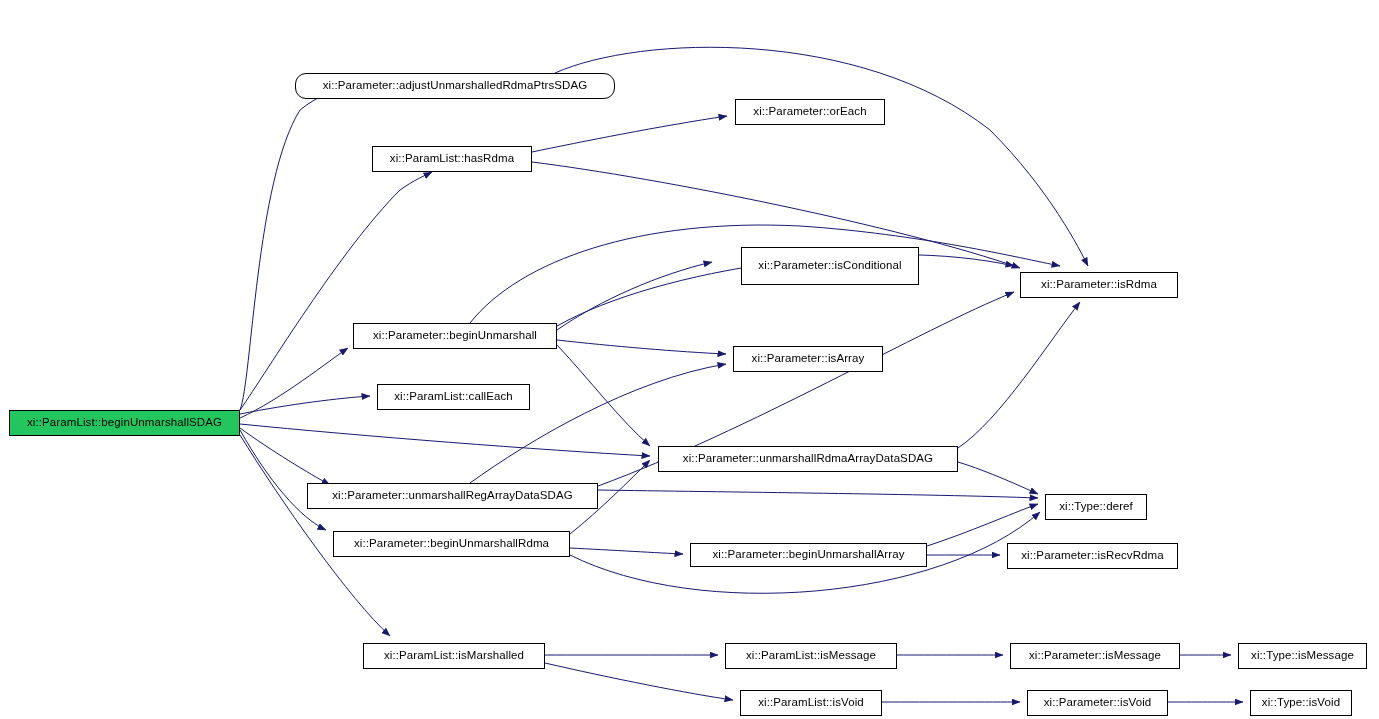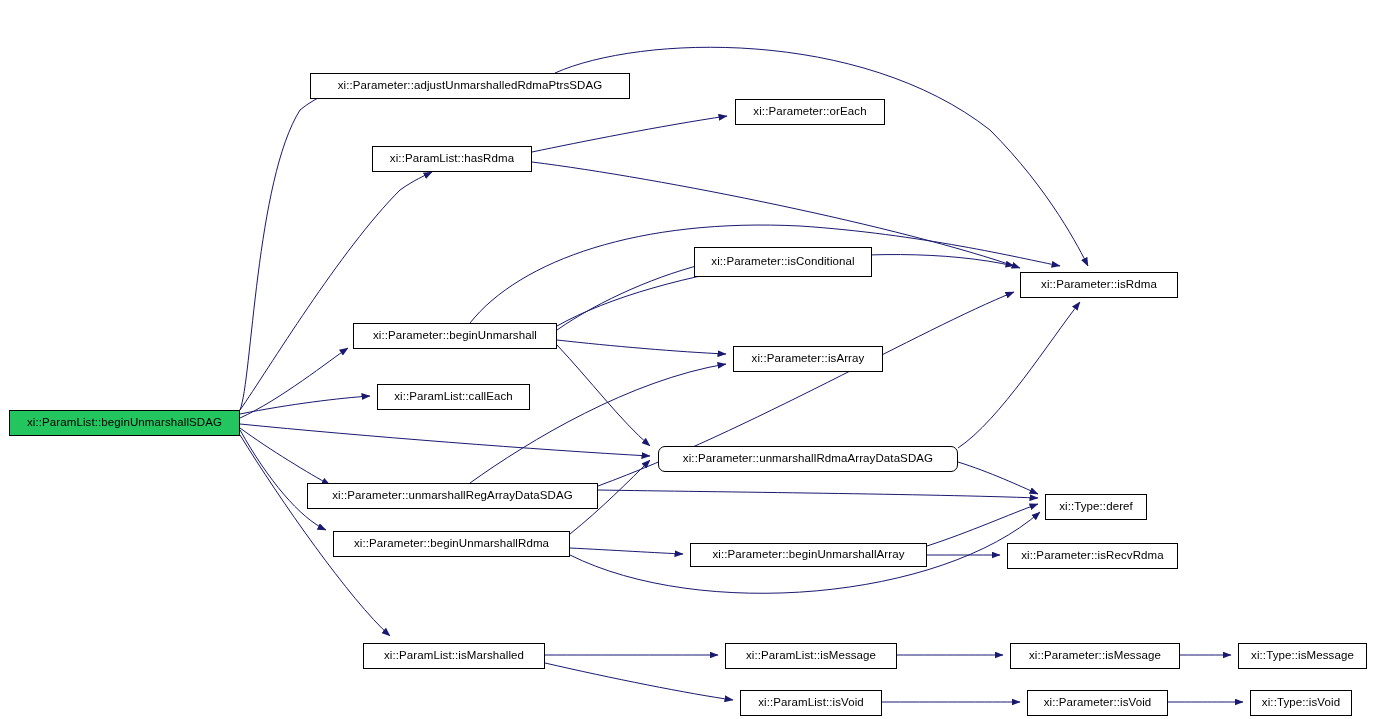--- a/index.html
+++ b/index.html
@@ -90,45 +90,45 @@
         <path d="M 897 655 C 930 655, 980 655, 1003 655" fill="none" stroke="#191970" stroke-width="1" marker-end="url(#arrowhead)"></path>
         <path d="M 1180 655 C 1200 655, 1220 655, 1231 655" fill="none" stroke="#191970" stroke-width="1" marker-end="url(#arrowhead)"></path>
         <path d="M 882 702 C 930 702, 990 702, 1020 702" fill="none" stroke="#191970" stroke-width="1" marker-end="url(#arrowhead)"></path>
         <path d="M 1168 702 C 1200 702, 1230 702, 1243 702" fill="none" stroke="#191970" stroke-width="1" marker-end="url(#arrowhead)"></path>
       </g>
   </svg>
   <div id="nodes">
       <div class="node root" style="left: 9px; top: 410px; width: 231px; height: 26px;">
         <span>xi::ParamList::beginUnmarshallSDAG</span>
       </div>
-      <div class="node" style="left: 310px; top: 73px; width: 320px; height: 26px;">
+      <div class="node" style="left: 295px; top: 73px; width: 320px; height: 26px; border-radius: 11px;">
         <span>xi::Parameter::adjustUnmarshalledRdmaPtrsSDAG</span>
       </div>
       <div class="node" style="left: 735px; top: 99px; width: 150px; height: 26px;">
         <span>xi::Parameter::orEach</span>
       </div>
       <div class="node" style="left: 372px; top: 146px; width: 160px; height: 26px;">
         <span>xi::ParamList::hasRdma</span>
       </div>
-      <div class="node" style="left: 694px; top: 247px; width: 178px; height: 30px;">
+      <div class="node" style="left: 741px; top: 247px; width: 178px; height: 38px;">
         <span>xi::Parameter::isConditional</span>
       </div>
       <div class="node" style="left: 1020px; top: 272px; width: 158px; height: 26px;">
         <span>xi::Parameter::isRdma</span>
       </div>
       <div class="node" style="left: 353px; top: 323px; width: 204px; height: 26px;">
         <span>xi::Parameter::beginUnmarshall</span>
       </div>
       <div class="node" style="left: 733px; top: 346px; width: 150px; height: 26px;">
         <span>xi::Parameter::isArray</span>
       </div>
       <div class="node" style="left: 377px; top: 384px; width: 153px; height: 26px;">
         <span>xi::ParamList::callEach</span>
       </div>
-      <div class="node" style="left: 658px; top: 446px; width: 300px; height: 26px; border-radius: 7px;">
+      <div class="node" style="left: 658px; top: 446px; width: 300px; height: 26px;">
         <span>xi::Parameter::unmarshallRdmaArrayDataSDAG</span>
       </div>
       <div class="node" style="left: 307px; top: 483px; width: 291px; height: 26px;">
         <span>xi::Parameter::unmarshallRegArrayDataSDAG</span>
       </div>
       <div class="node" style="left: 1045px; top: 494px; width: 102px; height: 26px;">
         <span>xi::Type::deref</span>
       </div>
       <div class="node" style="left: 333px; top: 531px; width: 237px; height: 26px;">
         <span>xi::Parameter::beginUnmarshallRdma</span>

